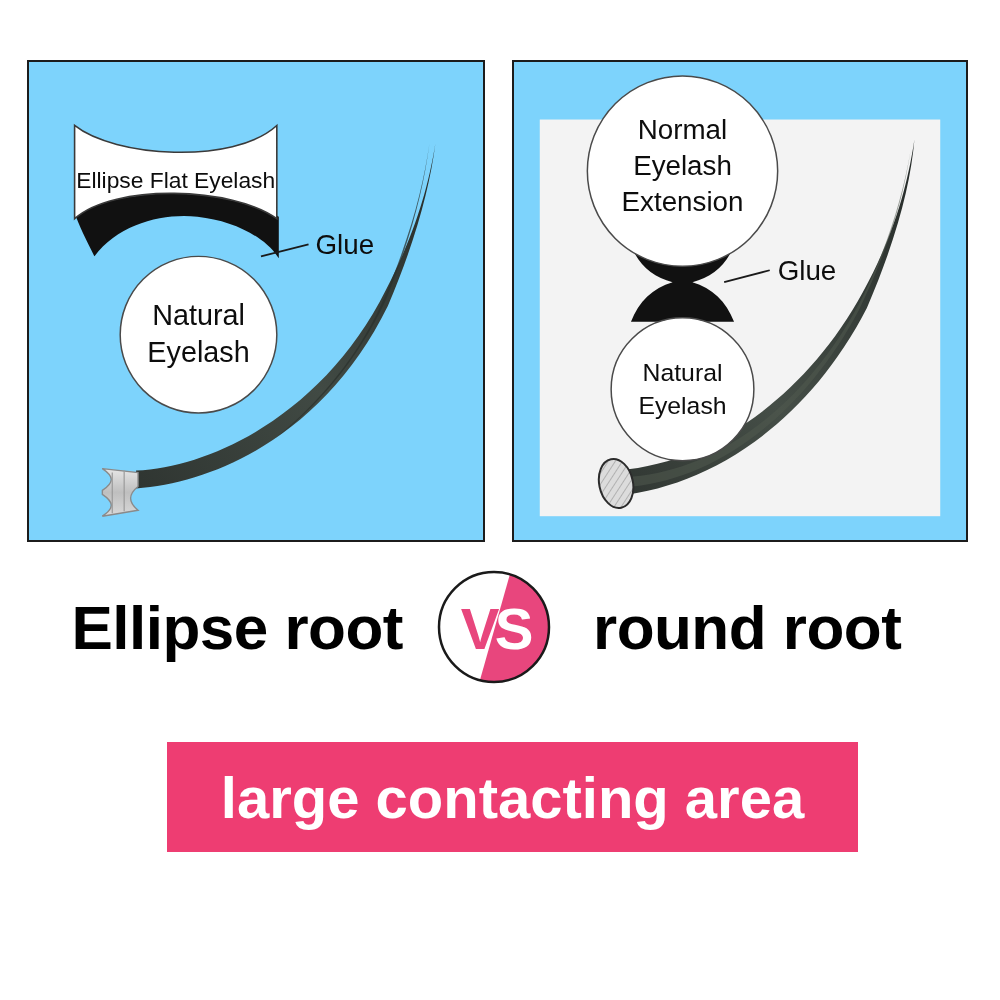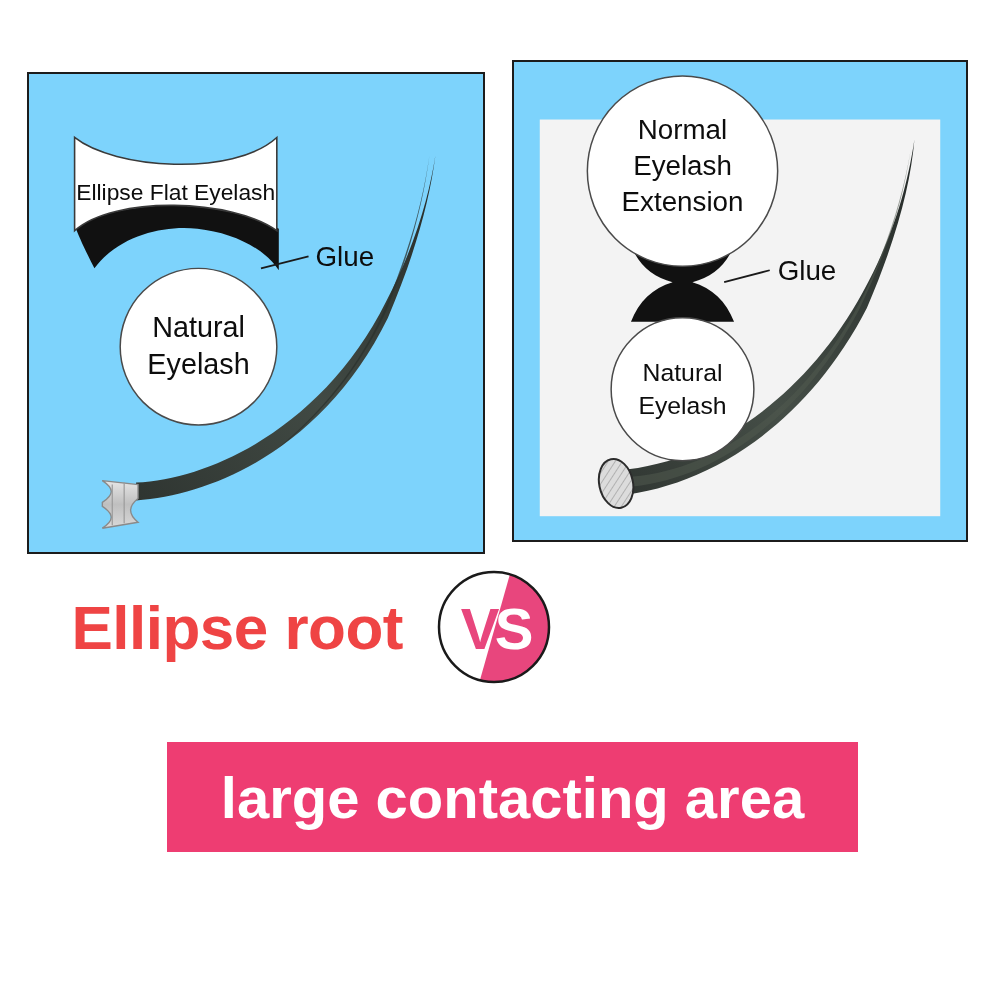--- a/index.html
+++ b/index.html
@@ -35,21 +35,21 @@
 
   .panel {
     position: absolute;
     top: 60px;
     height: 482px;
     border: 2px solid #1c1c1c;
     box-sizing: border-box;
     background: #7dd3fc;
     overflow: hidden;
   }
-  .panel.left  { left: 27px;  width: 458px; margin-top: 12px; }
+  .panel.left  { left: 27px;  width: 458px; }
   .panel.right { left: 512px; width: 456px; }
 
   .panel-svg {
     position: absolute;
     left: 0; top: 0;
     width: 100%;
     height: 100%;
     display: block;
   }
 
@@ -63,21 +63,21 @@
   }
 
   .vs-label {
     position: absolute;
     top: 0;
     height: 125px;
     line-height: 125px;
     font-size: 62px;
     font-weight: 700;
     letter-spacing: -0.5px;
-    color: #ef4444;
+    color: #000000;
     white-space: nowrap;
     font-family: "Liberation Sans", sans-serif;
   }
   .vs-label.left  { left: 0;   width: 425px; text-align: right; padding-right: 22px; box-sizing: border-box; }
   .vs-label.right { left: 575px; width: 425px; text-align: left; padding-left: 18px; box-sizing: border-box; }
 
   .vs-badge {
     position: absolute;
     left: 434px;
     top: 2px;
@@ -271,19 +271,20 @@
 
         <g clip-path="url(#vsClip)">
           <polygon points="78,0 120,0 120,120 44,120" fill="#e8467d"></polygon>
         </g>
         <circle cx="60" cy="60" r="55" fill="none" stroke="#1a1a1a" stroke-width="2.5"></circle>
         <text x="46" y="82" text-anchor="middle" font-size="58" font-weight="700" font-family="Liberation Sans, sans-serif" fill="#e8467d">V</text>
         <text x="80" y="82" text-anchor="middle" font-size="58" font-weight="700" font-family="Liberation Sans, sans-serif" fill="#ffffff">S</text>
       </svg>
     </div>
 
+    <div class="vs-label right">round root</div>
   </div>
 
   <div class="banner">
     <span class="banner-text">large contacting area</span>
   </div>
 
 </div>
 
 </body></html>

